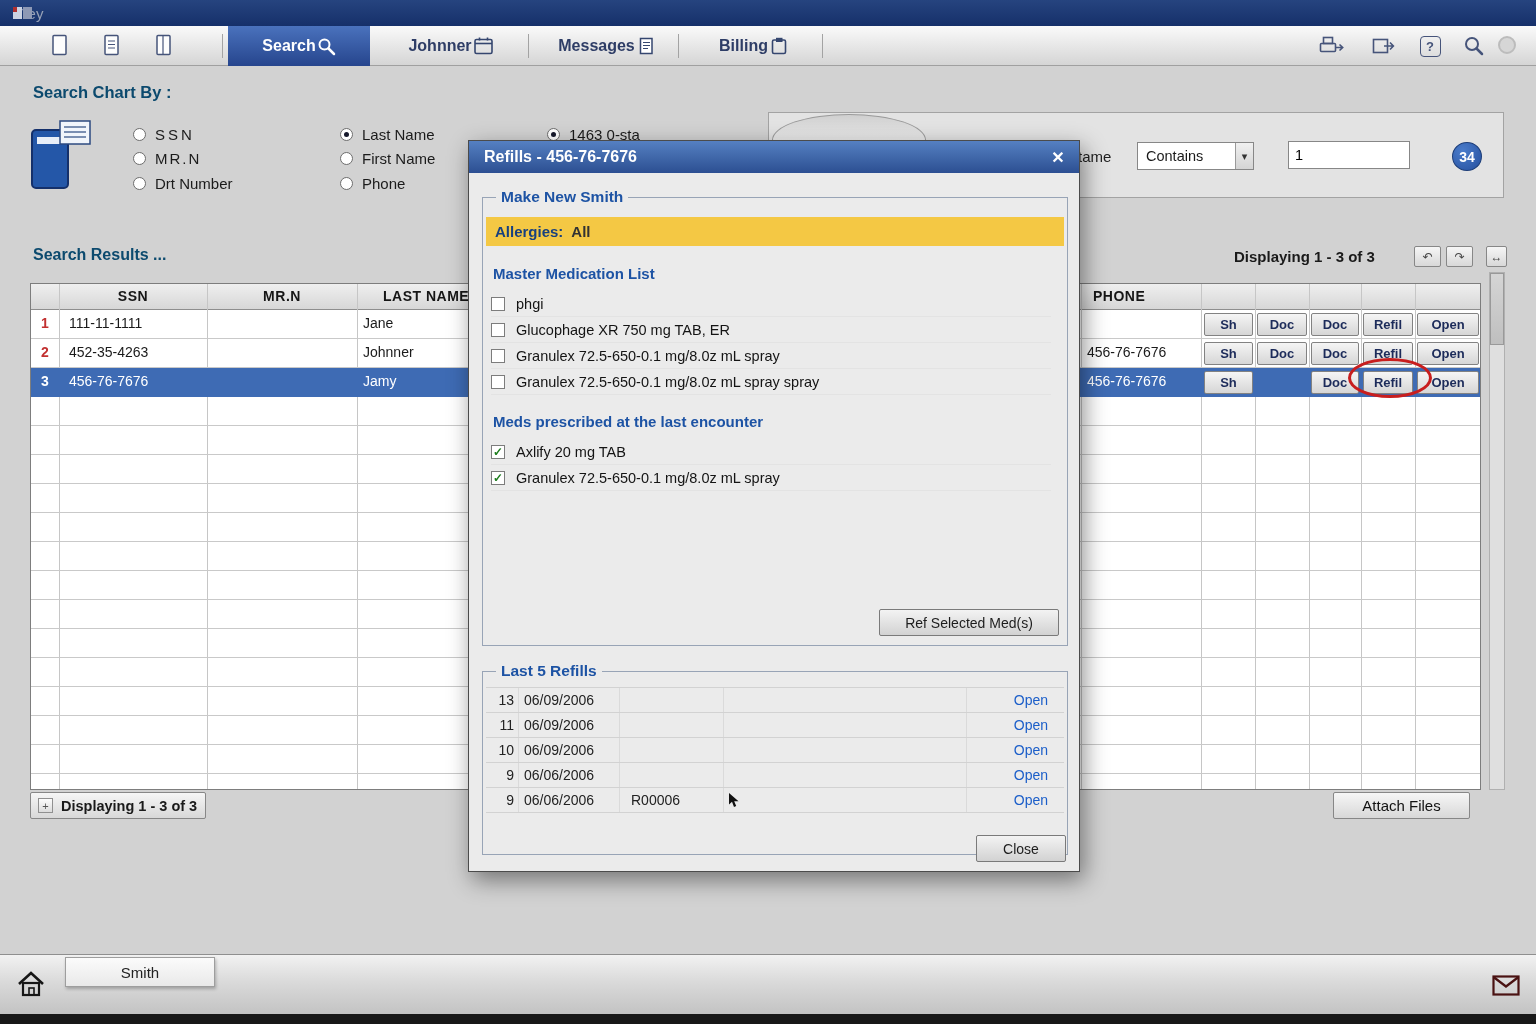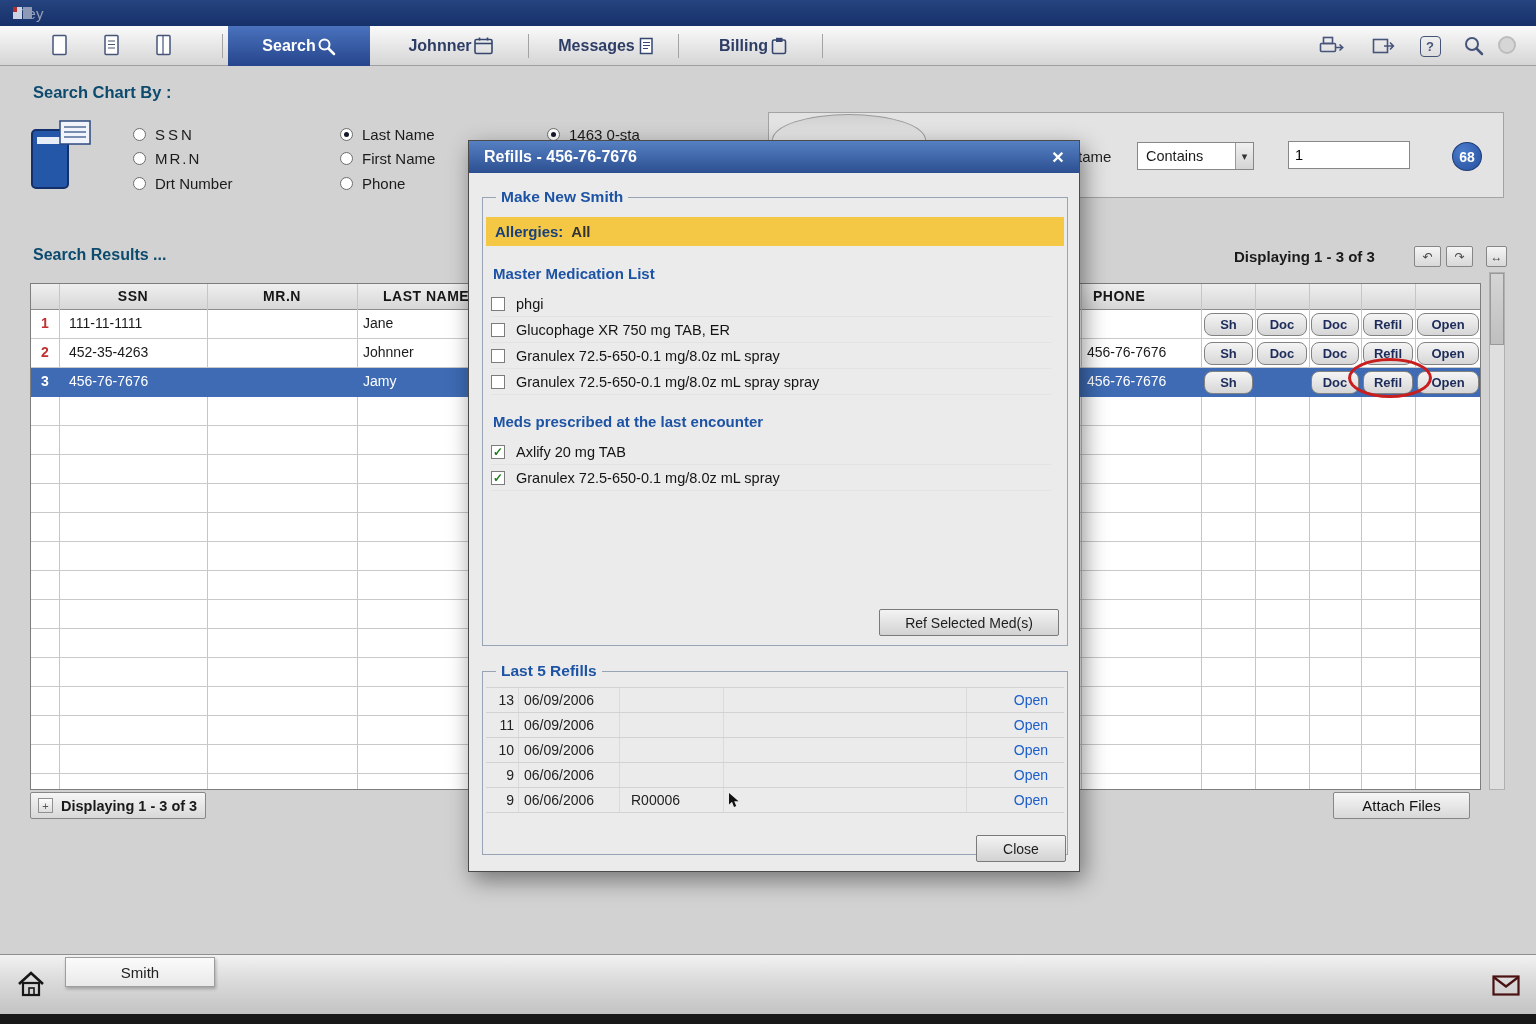--- a/index.html
+++ b/index.html
@@ -32,21 +32,21 @@
   .rtable{background:#fff;border:1px solid #7d7d7d}
   .rhead{position:absolute;left:0;top:0;width:100%;height:26px;background:linear-gradient(180deg,#efefef,#d7d7d7);border-bottom:1px solid #8e8e8e}
   .hcell{position:absolute;top:4px;font-weight:bold;font-size:14px;color:#161616;letter-spacing:.5px}
   .vline{position:absolute;top:0;width:1px;height:100%;background:#c6c6c6}
   .rowsarea{position:absolute;left:0;top:26px;width:100%;height:479px;background-image:repeating-linear-gradient(to bottom,transparent 0,transparent 28px,#c9c9c9 28px,#c9c9c9 29px)}
   .trow{position:absolute;left:0;width:100%;height:29px}
   .trow.sel{background:#3e6bb4;color:#fff}
   .cell{position:absolute;top:5px;font-size:14px}
   .rownum{position:absolute;left:0;top:5px;width:28px;text-align:center;font-weight:bold;color:#c23030}
   .trow.sel .rownum{color:#fff}
-  .grid-btn{position:absolute;top:3px;height:23px;background:linear-gradient(180deg,#f5f5f5,#d6d6d6);border:1px solid #828282;border-radius:8px;font-weight:bold;font-size:13px;color:#1c2b5a;display:flex;align-items:center;justify-content:center;cursor:pointer}
+  .grid-btn{position:absolute;top:3px;height:23px;background:linear-gradient(180deg,#f5f5f5,#d6d6d6);border:1px solid #828282;border-radius:2px;font-weight:bold;font-size:13px;color:#1c2b5a;display:flex;align-items:center;justify-content:center;cursor:pointer}
 
   
   .dialog{width:612px;height:732px;background:#ebebeb;border:1px solid #4b4b4b;box-shadow:4px 8px 22px rgba(0,0,0,.45);z-index:20}
   .dlg-title{position:absolute;left:0;top:0;width:100%;height:32px;background:linear-gradient(180deg,#5580c2,#2c4f92);display:flex;align-items:center;color:#fff;font-weight:bold;font-size:16px;padding-left:15px}
   .dlg-x{position:absolute;right:10px;top:5px;width:22px;height:22px;color:#fff;font-size:16px;font-weight:bold;display:flex;align-items:center;justify-content:center;cursor:pointer}
   .group{position:absolute;border:1px solid #98a4b6}
   .group-label{position:absolute;top:-10px;left:13px;background:#ebebeb;padding:0 5px;color:#1d53a4;font-weight:bold;font-size:15.5px}
   .blue-head{position:absolute;color:#1d53a4;font-weight:bold;font-size:15px}
   .allergy{position:absolute;background:#f4c844;display:flex;align-items:center;gap:8px;padding-left:9px;font-size:15px}
   .medrow{position:absolute;display:flex;align-items:center;gap:11px;height:26px;width:560px;border-bottom:1px solid #e3e3e3;font-size:14.5px;color:#141414}
@@ -220,21 +220,21 @@
 </div>
 
 <div class="abs" style="left:768px;top:112px;width:736px;height:86px;background:#e3e3e3;border:1px solid #a3a3a3"></div>
 <div class="abs" style="left:772px;top:114px;width:154px;height:26px;background:linear-gradient(180deg,#cfcfcf,#ebebeb);border:1px solid #9a9a9a;border-bottom:none;border-radius:77px 77px 0 0 / 26px 26px 0 0"></div>
 <span class="abs" style="left:1078px;top:148px;font-size:15px;color:#222">tame</span>
 <div class="abs dropdown" style="left:1137px;top:142px;width:117px;height:28px;padding-left:8px">
   <span>Contains</span>
   <span class="dd-arrow">▾</span>
 </div>
 <input class="abs txtinput" style="left: 1288px; top: 141px; width: 122px; height: 28px;" value="1">
-<div class="abs badge" style="left:1452px;top:142px;width:30px;height:29px">68</div>
+<div class="abs badge" style="left:1452px;top:142px;width:30px;height:29px">34</div>
 
 <div class="abs heading" style="left:33px;top:246px;font-size:16px">Search Results ...</div>
 <div class="abs bold" style="left:1234px;top:248px;font-size:15px">Displaying 1 - 3 of 3</div>
 <div class="abs bevel btn" style="left:1414px;top:246px;width:27px;height:21px;font-size:12px;color:#444">
     <span>↶</span>
   </div>
 <div class="abs bevel btn" style="left:1446px;top:246px;width:27px;height:21px;font-size:12px;color:#444">
     <span>↷</span>
   </div>
 <div class="abs bevel btn" style="left:1486px;top:246px;width:21px;height:21px;font-size:12px;color:#444">

